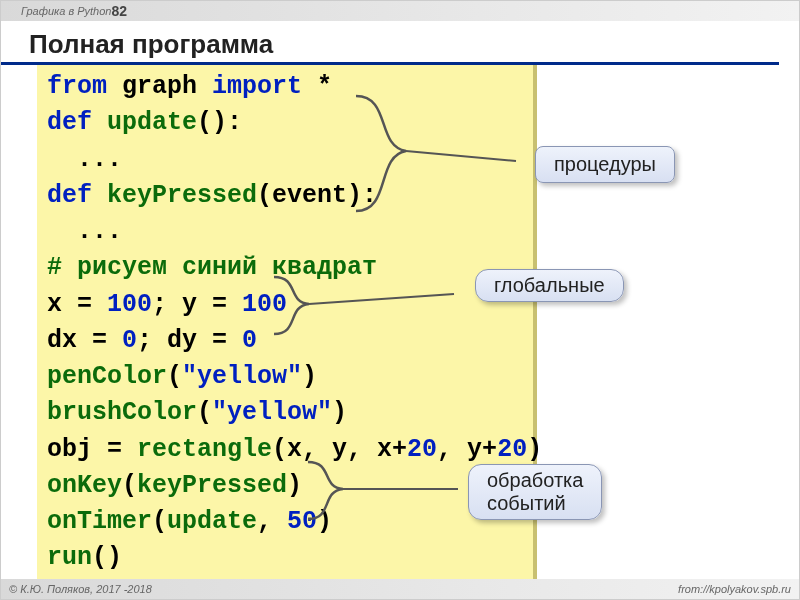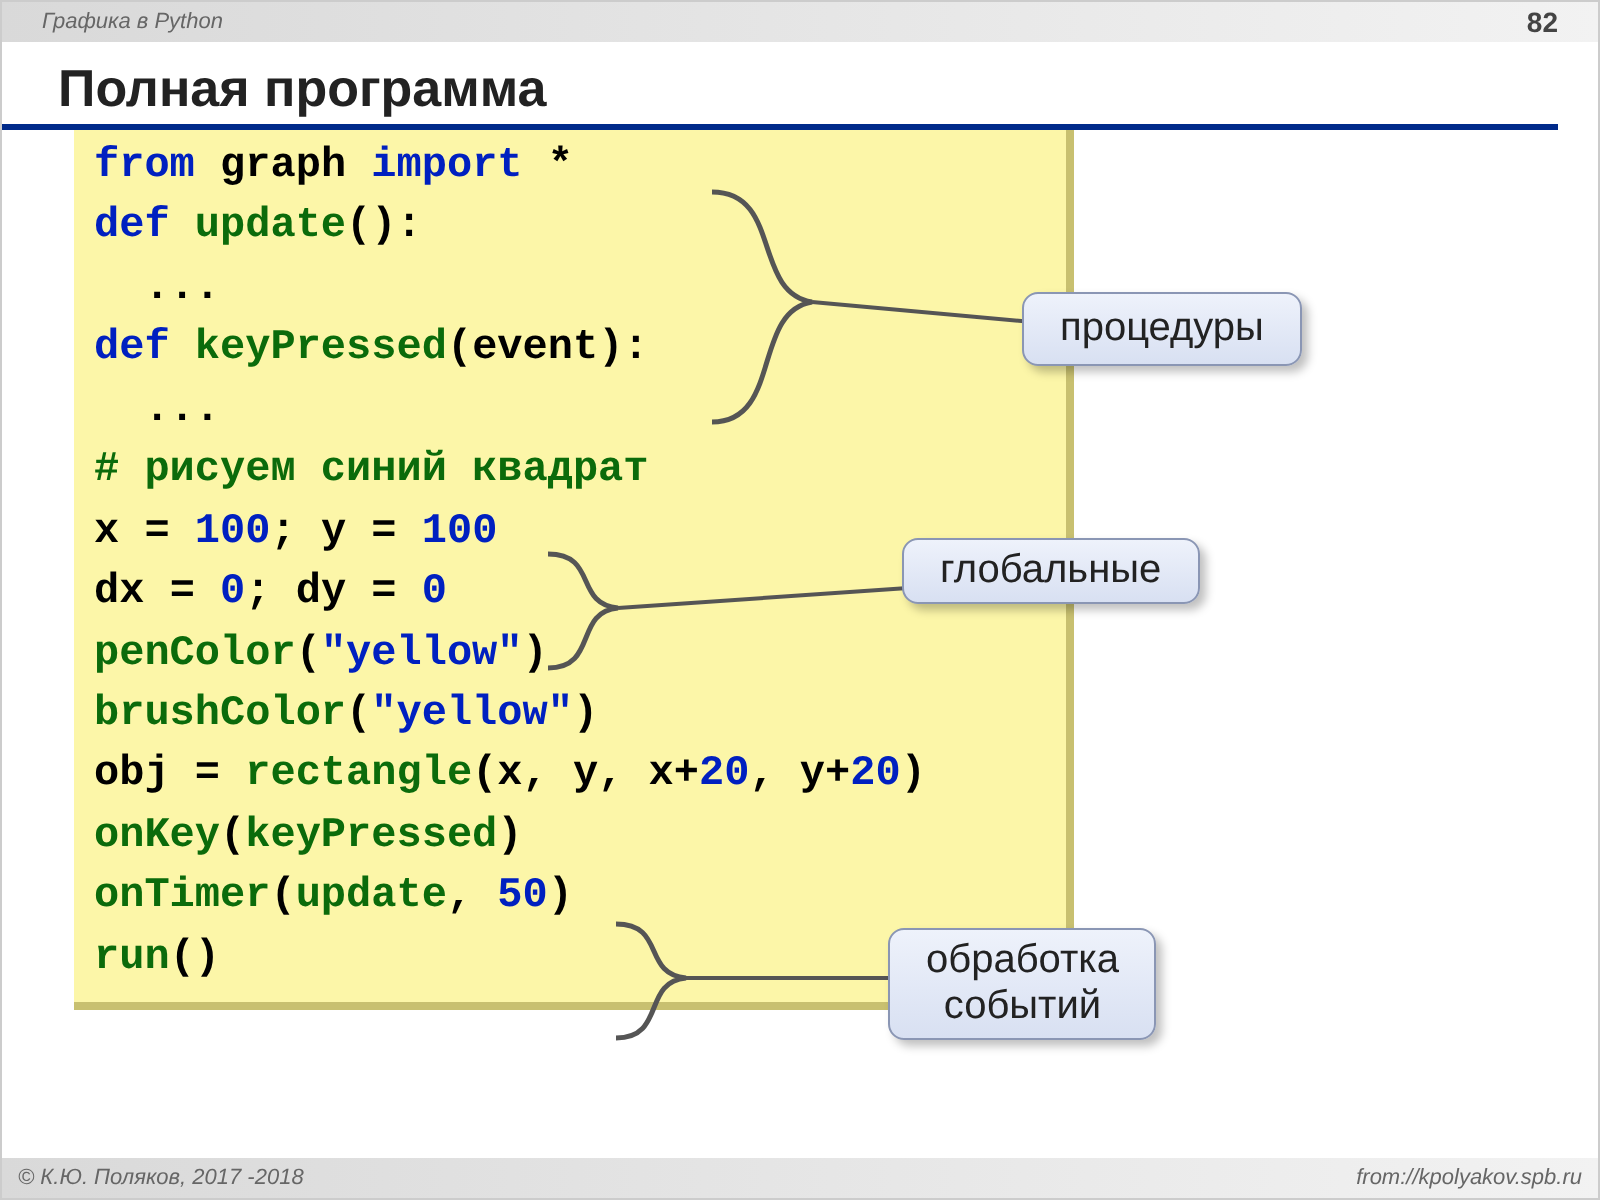--- a/index.html
+++ b/index.html
@@ -6,63 +6,64 @@
   body {
     width: 800px; height: 600px;
     background: #ffffff;
     font-family: Arial, Helvetica, sans-serif;
     position: relative; overflow: hidden;
     border: 1px solid #ccc;
   }
   .header-bar {
     height: 20px;
     background: linear-gradient(to right, #d9d9d9, #f2f2f2);
-    display: flex; align-items: center; justify-content: space-between;
+    display: flex; align-items: center; 
     padding: 0 20px;
     font-size: 11px; color: #666; font-style: italic;
   }
   .header-bar .page-num { font-size: 14px; font-style: normal; font-weight: bold; color: #444; }
   .title {
     font-size: 26px; font-weight: bold; color: #222;
     padding: 8px 0 2px 28px;
     border-bottom: 3px solid #002a8a;
     margin: 0 20px 18px 0;
   }
   .code-box {
     position: absolute;
     left: 36px; top: 64px;
     width: 500px;
     background: #fcf6a8;
     border-right: 4px solid #c8c070;
     border-bottom: 4px solid #c8c070;
     padding: 4px 10px 6px 10px;
     font-family: "Courier New", monospace;
-    font-size: 21px; font-weight: bold;
+    font-size: 25px; font-weight: bold;
     line-height: 1.45;
     white-space: pre;
   }
   .kw   { color: #0020c0; }
   .fn   { color: #0b6b0b; }
   .num  { color: #0020c0; }
   .str  { color: #0020c0; }
   .cmt  { color: #0b6b0b; }
   .nm   { color: #000; }
 
   .callout {
     position: absolute;
     background: linear-gradient(#eef2fb, #d8e0f2);
     border: 1px solid #8a96b4;
     border-radius: 8px;
     box-shadow: 3px 3px 5px rgba(0,0,0,.25);
     font-size: 20px; color: #222;
-    text-align: center;
+    text-align: left;
     padding: 6px 18px;
     line-height: 1.15;
+    margin-left: 24px;
   }
-  .callout.two-line { padding: 4px 18px; }
+  .callout.two-line { padding: 4px 18px; border-radius: 13px; }
 
   .footer {
     position: absolute; left: 0; bottom: 0; right: 0;
     height: 20px;
     background: linear-gradient(to right, #d9d9d9, #f2f2f2);
     display: flex; align-items: center; justify-content: space-between;
     padding: 0 8px; font-size: 11px; color: #666; font-style: italic; margin-top: 12px;
   }
 
   

